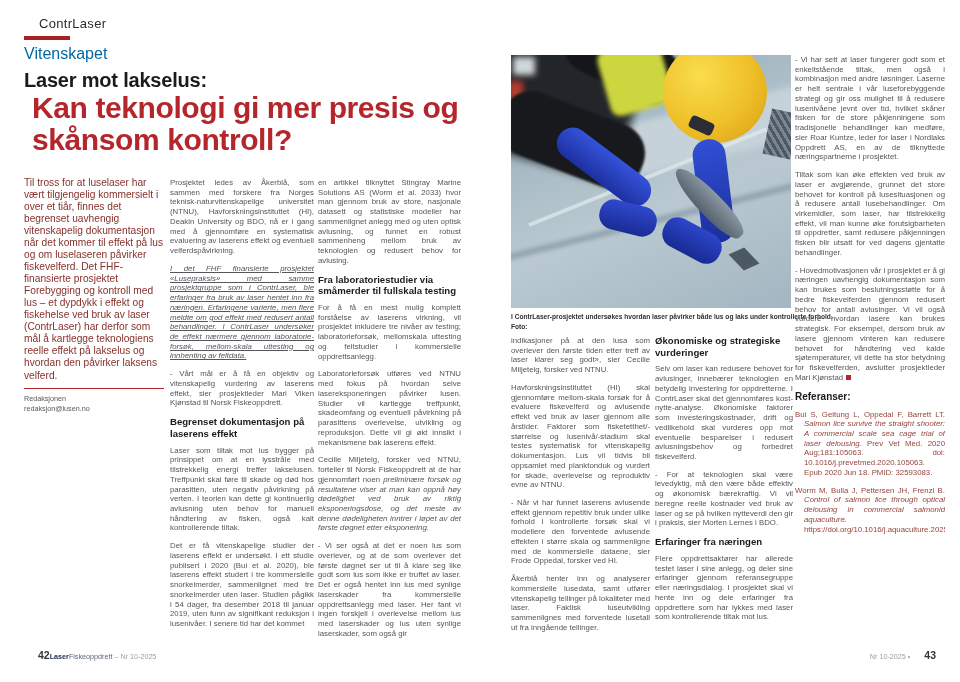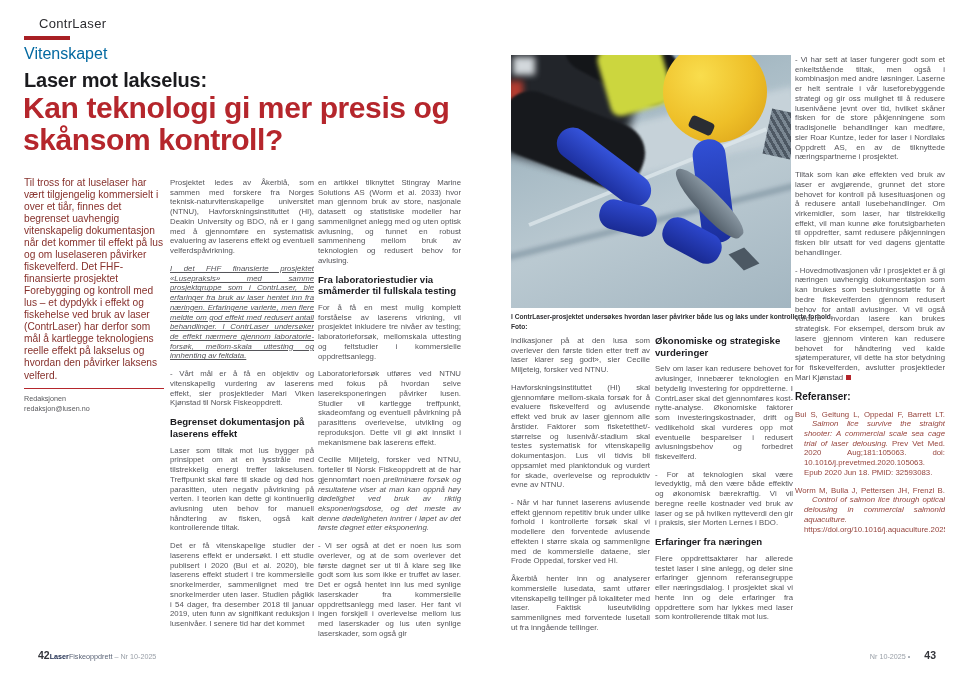--- a/index.html
+++ b/index.html
@@ -5,21 +5,21 @@
   html,body{margin:0;padding:0;background:#e8e8e8;}
   #canvas{
     position:relative;width:960px;height:682px;background:#ffffff;
     font-family:"Liberation Sans",sans-serif;overflow:hidden;margin:0 auto;
   }
   
   .brand{position:absolute;left:24px;top:16px;font-size:13px;color:#2c2c30;letter-spacing:.3px;margin-left:15px;}
   .redbar{position:absolute;left:24px;top:36px;width:46px;height:4px;background:#a81f24;}
   .section{position:absolute;left:24px;top:45px;font-size:16px;font-weight:normal;color:#0369a1;}
   .kicker{position:absolute;left:24px;top:69px;font-size:20px;font-weight:bold;color:#1b1b1e;letter-spacing:-.2px;}
-  .headline{position:absolute;left:23px;top:92px;width:468px;font-size:30px;line-height:1.08;
+  .headline{position:absolute;left:32px;top:92px;width:468px;font-size:30px;line-height:1.08;
     font-weight:bold;color:#b5262c;letter-spacing:-.4px;}
   
   .intro{position:absolute;left:24px;top:177px;width:140px;font-size:10.2px;line-height:1.18;
     color:#86302b;}
   .byline{position:absolute;left:24px;top:388px;width:140px;}
   .byline-rule{border:0;border-top:1px solid #b5262c;margin:0 0 5px;}
   .byline div{font-size:7.2px;color:#58585c;line-height:1.4;}
   
   .bodycol{position:absolute;overflow:hidden;color:#55555a;}
   .bodycol p{font-size:7.8px;line-height:1.25;margin:0 0 8px;text-align:justify;}
@@ -27,21 +27,21 @@
   .bodycol h3{font-size:9.6px;line-height:1.22;color:#1b1b1f;margin:3px 0 6px;font-weight:bold;}
   .col2{left:170px;top:178px;width:144px;height:478px;}
   .col3{left:318px;top:178px;width:143px;height:478px;}
   .col4{left:511px;top:336px;width:139px;height:320px;}
   .col5{left:655px;top:332px;width:138px;height:324px;}
   .col6{left:795px;top:55px;width:150px;height:590px;}
   .endmark{display:inline-block;width:5px;height:5px;background:#b5262c;margin-left:3px;}
   
   .refhead{font-size:10px;font-weight:bold;color:#1b1b1f;margin:6px 0 8px;}
   .ref{font-size:7.8px;line-height:1.28;color:#96443d;margin:0 0 2px;padding-left:9px;text-indent:-9px;}
-  .ref .rtitle{font-style:italic;margin-left:8px;}
+  .ref .rtitle{font-style:italic;}
   
   .photo{position:absolute;left:511px;top:55px;width:280px;height:253px;overflow:hidden;
     background:linear-gradient(157deg,#8da3b0 0%,#a9bcc6 34%,#bac9d1 58%,#a3b6c1 100%);}
   .photo *{position:absolute;}
   .ph-topband{left:100px;top:52px;width:190px;height:52px;background:#c6d2d9;transform:rotate(-13deg);filter:blur(3px);}
   .ph-dark{left:-32px;top:-42px;width:158px;height:152px;background:#22252a;transform:rotate(16deg);filter:blur(5px);}
   .ph-white{left:2px;top:2px;width:22px;height:18px;background:#d3d8dc;filter:blur(3px);}
   .ph-red{left:-4px;top:26px;width:16px;height:30px;background:#b43c30;filter:blur(3px);}
   .ph-vest{left:92px;top:-12px;width:64px;height:68px;background:#ccd63e;border-radius:10px;transform:rotate(-16deg);filter:blur(2px);}
   .ph-sleeve1{left:-14px;top:52px;width:150px;height:66px;background:#17191d;border-radius:30px;transform:rotate(21deg);filter:blur(1px);}

